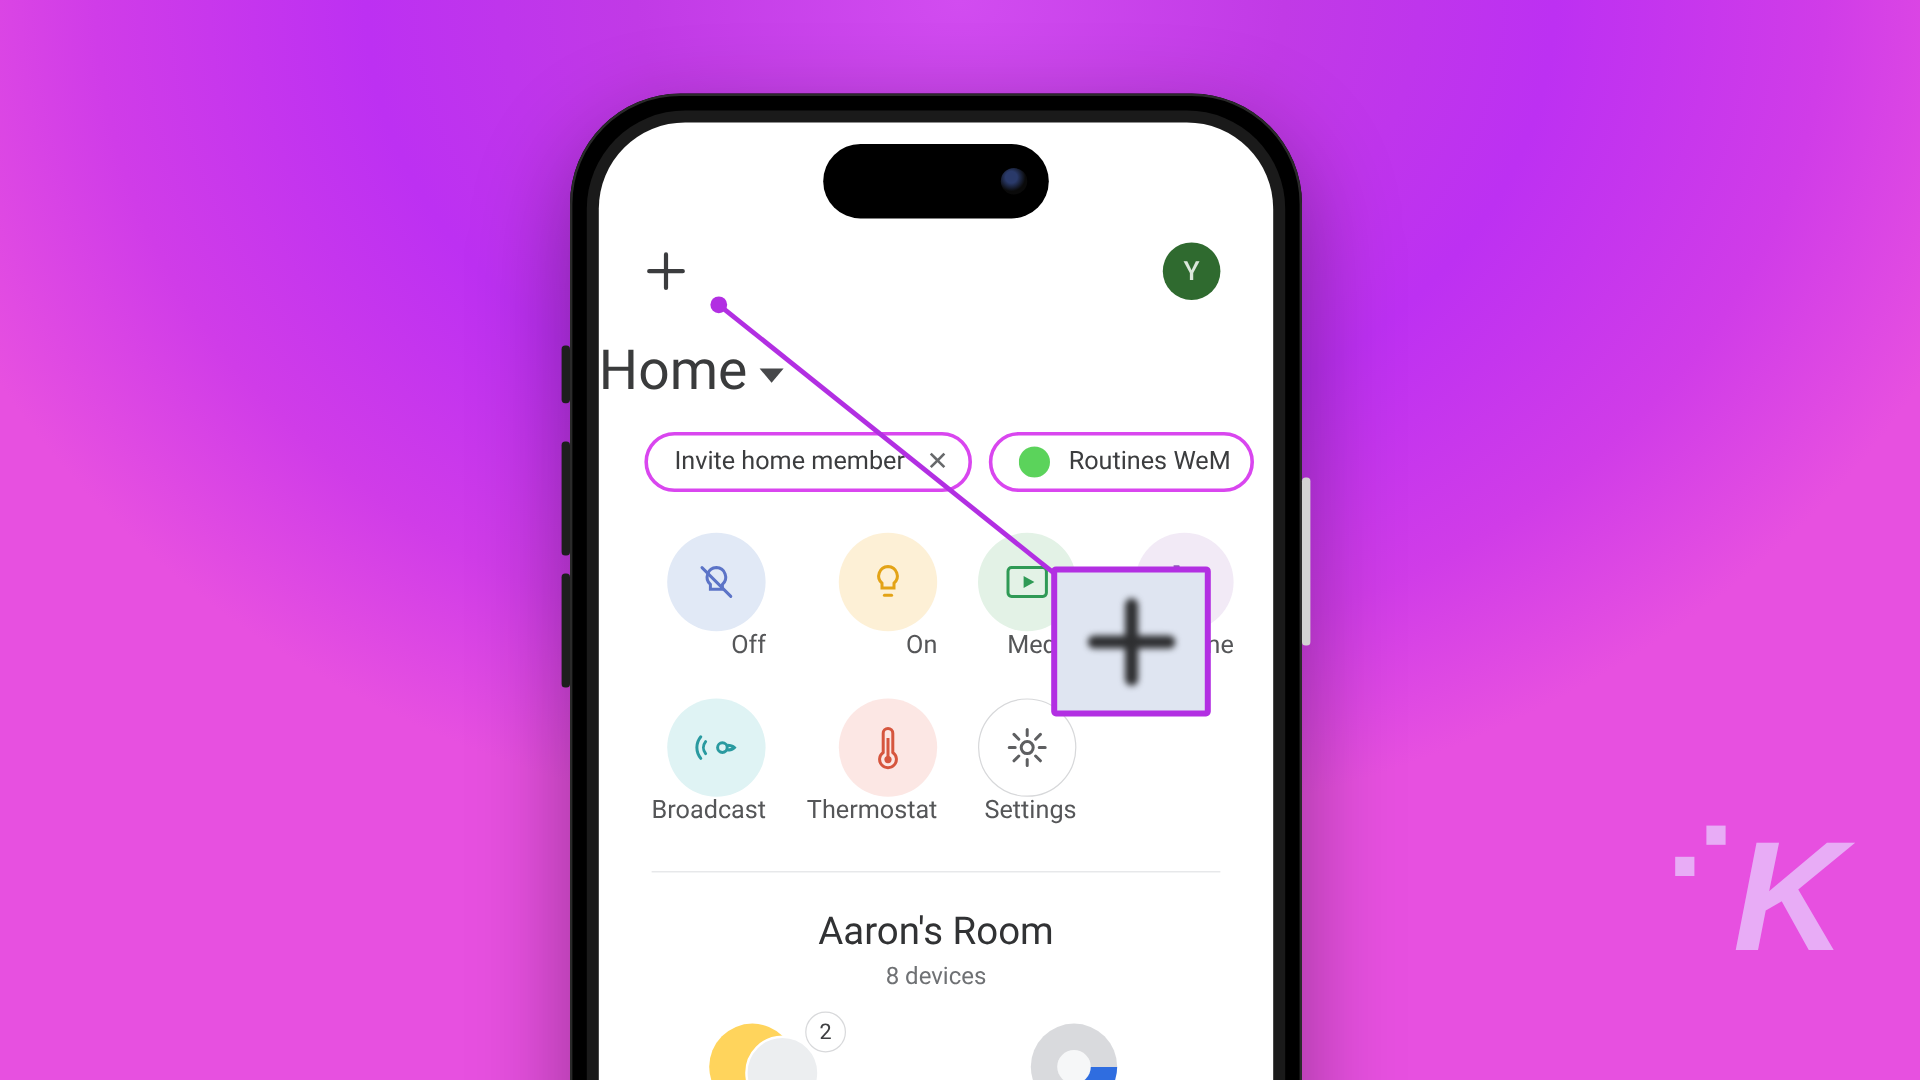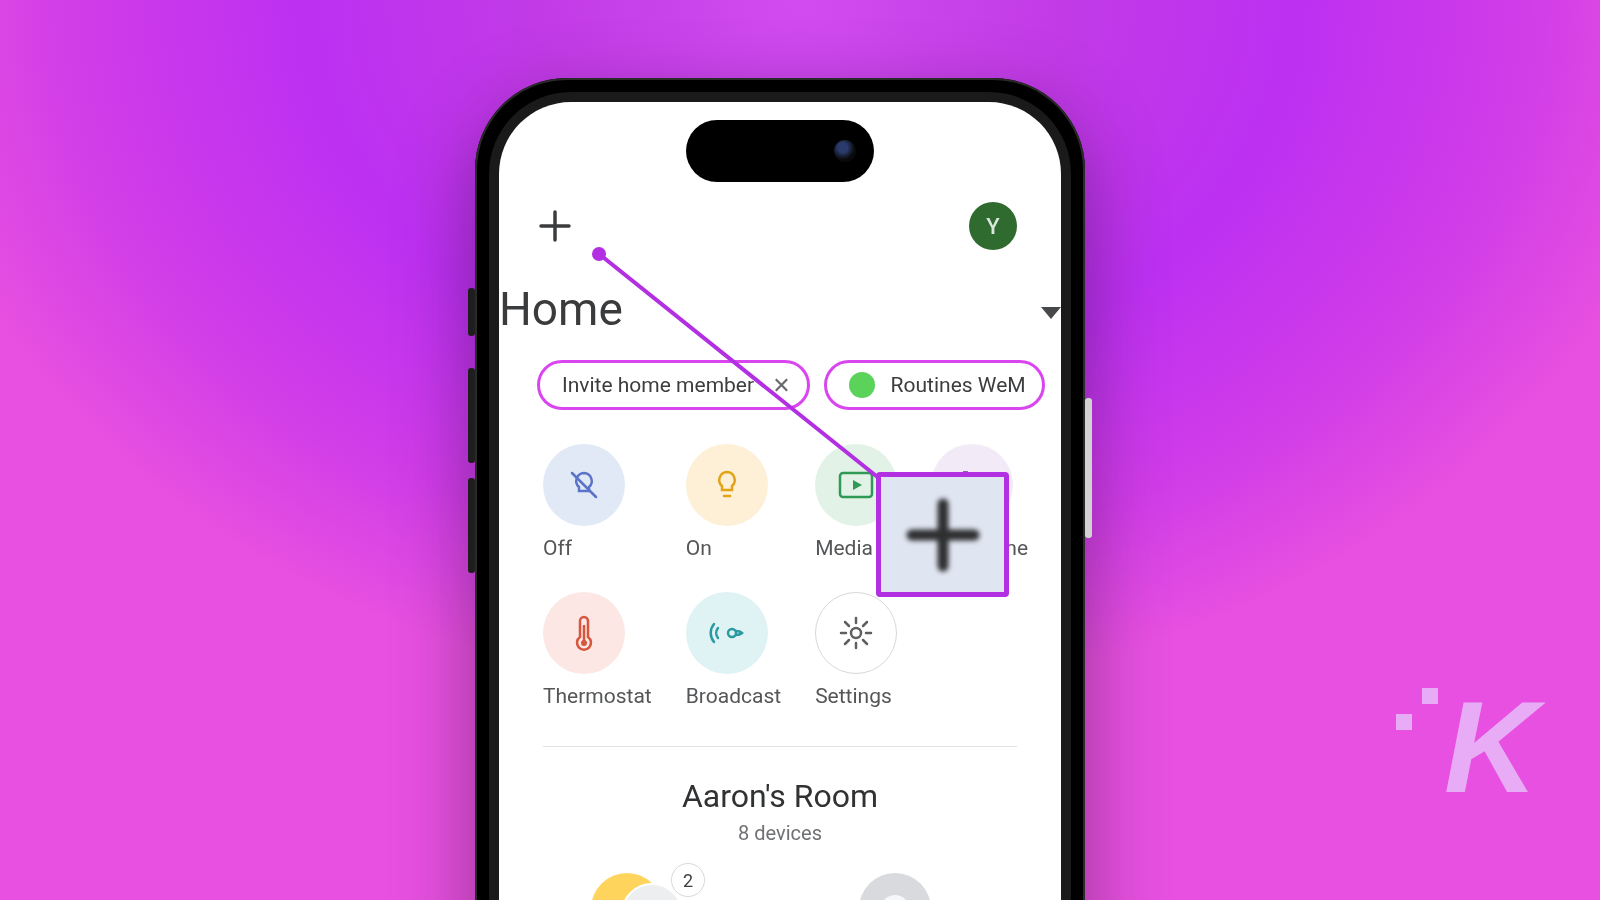--- a/index.html
+++ b/index.html
@@ -71,40 +71,40 @@
   .topbar {
     display:flex; align-items:center; justify-content:space-between;
     padding: 0 44px 0 36px; height:56px;
   }
   .plus-btn { width:40px; height:40px; display:flex; align-items:center; justify-content:center; cursor:pointer;}
   .avatar {
     width:48px; height:48px; border-radius:50%;
     background:#2f6a2f; color:#dbe7db; display:flex; align-items:center;
     justify-content:center; font-size:22px; font-weight:500;
   }
-  .title-row { display:flex; align-items:center; justify-content:space-between; gap:10px; margin-top:28px;}
+  .title-row { display:flex; align-items:center; justify-content:flex-start; gap:10px; margin-top:28px;}
   .title { font-size:46px; color:#3a3b3c; font-weight:400;}
   .title-caret { width:0;height:0;border-left:10px solid transparent;border-right:10px solid transparent;border-top:12px solid #47484a; margin-top:8px;}
   .chips { display:flex; gap:14px; padding:0 38px; margin-top:24px; }
   .chip {
     flex:0 0 auto; height:50px; border-radius:25px; border:3px solid #d946ef;
     background:#fff; display:flex; align-items:center; padding:0 16px 0 22px;
     color:#3c3d3f; font-size:21px; gap:14px; white-space:nowrap;
   }
   .chip .x { color:#67696b; font-size:22px; margin-left:4px;}
   .chip .dot-green { width:26px;height:26px;border-radius:50%;background:radial-gradient(circle,#5bd35b 0 70%, transparent 72%), repeating-conic-gradient(#3aaa3a 0 20deg, #4fc14f 20deg 40deg); margin-right:2px;}
   
   .grid {
     display:grid;
     grid-template-columns: repeat(4, 1fr);
     column-gap: 34px;
     row-gap: 32px;
     padding: 34px 44px 0 44px;
   }
-  .cell { display:flex; flex-direction:column; align-items:flex-start; gap:10px;}
+  .cell { display:flex; flex-direction:column; align-items:flex-end; }
   .circle {
     width:82px;height:82px;border-radius:50%;
     display:flex;align-items:center;justify-content:center;
   }
   .lbl { font-size:21px; color:#555658;}
   .c-blue { background:#e1e9f6;}
   .c-yellow{ background:#fdf0d6;}
   .c-green { background:#e3f2e6;}
   .c-purple{ background:#f2eaf6;}
   .c-teal { background:#dff3f4;}
@@ -232,39 +232,39 @@
           <div class="cell">
             <div class="circle c-purple">
               <svg width="32" height="32" viewBox="0 0 32 32">
                 <path d="M8 4c-2 0-4 2-4 4 0 12 8 20 20 20 2 0 4-2 4-4v-4l-6-2-3 3c-4-2-7-5-9-9l3-3-2-6H8z" fill="none" stroke="#8a5fb4" stroke-width="2"></path>
               </svg>
             </div>
             <span class="lbl" style="white-space:nowrap">Call Home</span>
           </div>
 
           <div class="cell">
+            <div class="circle c-teal">
+              <svg width="38" height="30" viewBox="0 0 38 30">
+                <path d="M6 6a14 14 0 0 0 0 18M10 10a8 8 0 0 0 0 10" fill="none" stroke="#2a9aa0" stroke-width="2.5" stroke-linecap="round"></path>
+                <circle cx="24" cy="15" r="4" fill="none" stroke="#2a9aa0" stroke-width="2.5"></circle>
+                <path d="M28 13c4 0 6 2 6 2s-2 2-6 2" fill="none" stroke="#2a9aa0" stroke-width="2.5"></path>
+              </svg>
+            </div>
+            <span class="lbl">Broadcast</span>
+          </div>
+
+          <div class="cell">
             <div class="circle c-pink">
               <svg width="24" height="40" viewBox="0 0 24 40">
                 <path d="M12 4a4 4 0 0 0-4 4v16a7 7 0 1 0 8 0V8a4 4 0 0 0-4-4z" fill="none" stroke="#d6563e" stroke-width="2.5"></path>
                 <circle cx="12" cy="30" r="3" fill="#d6563e"></circle>
                 <path d="M12 30V12" stroke="#d6563e" stroke-width="2.5"></path>
               </svg>
             </div>
             <span class="lbl">Thermostat</span>
-          </div>
-
-          <div class="cell">
-            <div class="circle c-teal">
-              <svg width="38" height="30" viewBox="0 0 38 30">
-                <path d="M6 6a14 14 0 0 0 0 18M10 10a8 8 0 0 0 0 10" fill="none" stroke="#2a9aa0" stroke-width="2.5" stroke-linecap="round"></path>
-                <circle cx="24" cy="15" r="4" fill="none" stroke="#2a9aa0" stroke-width="2.5"></circle>
-                <path d="M28 13c4 0 6 2 6 2s-2 2-6 2" fill="none" stroke="#2a9aa0" stroke-width="2.5"></path>
-              </svg>
-            </div>
-            <span class="lbl">Broadcast</span>
           </div>
 
 
           <div class="cell">
             <div class="circle c-white">
               <svg width="34" height="34" viewBox="0 0 34 34">
                 <circle cx="17" cy="17" r="5" fill="none" stroke="#5e5f61" stroke-width="2.5"></circle>
                 <path d="M17 2v5M17 27v5M2 17h5M27 17h5M6 6l4 4M24 24l4 4M28 6l-4 4M10 24l-4 4" stroke="#5e5f61" stroke-width="2.5" stroke-linecap="round"></path>
               </svg>
             </div>

